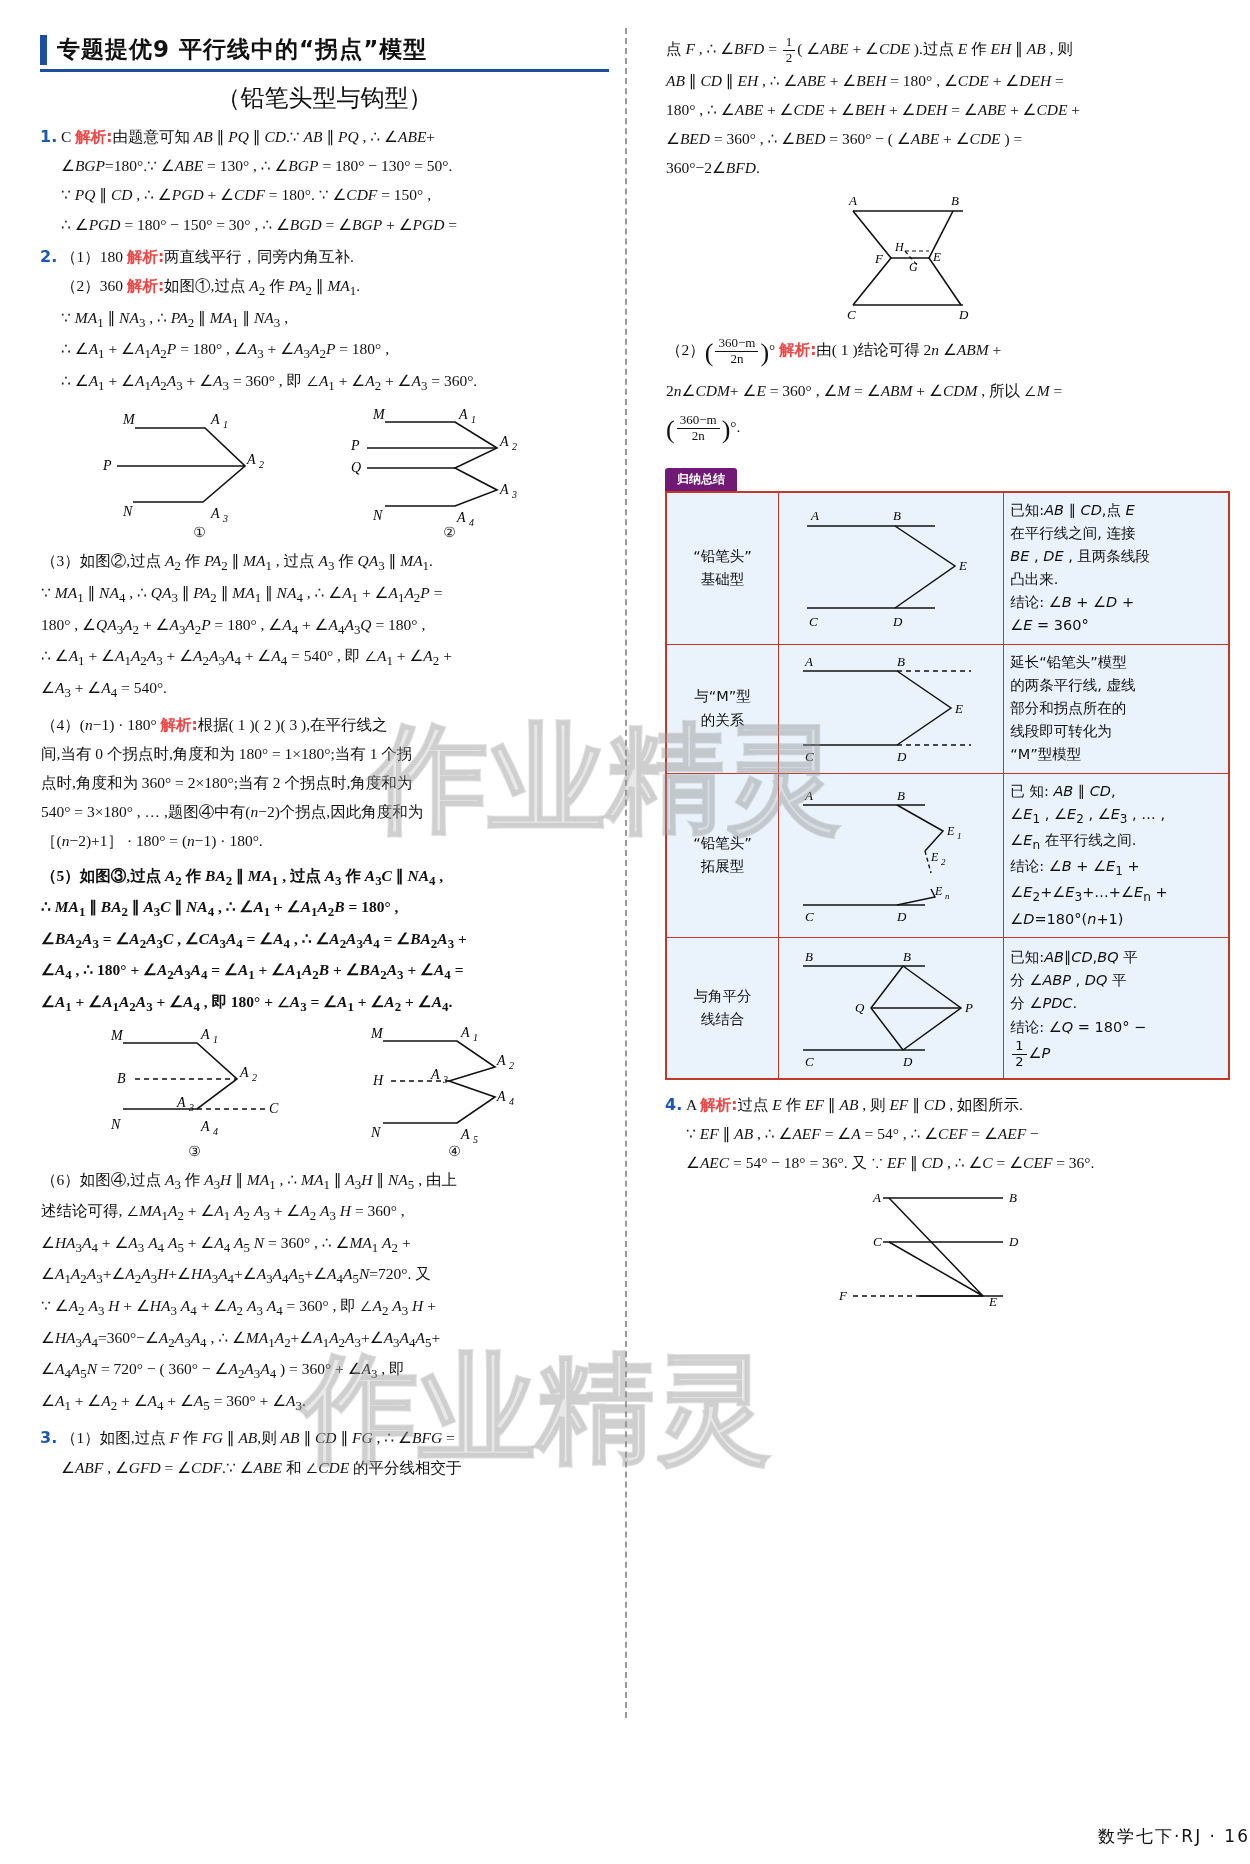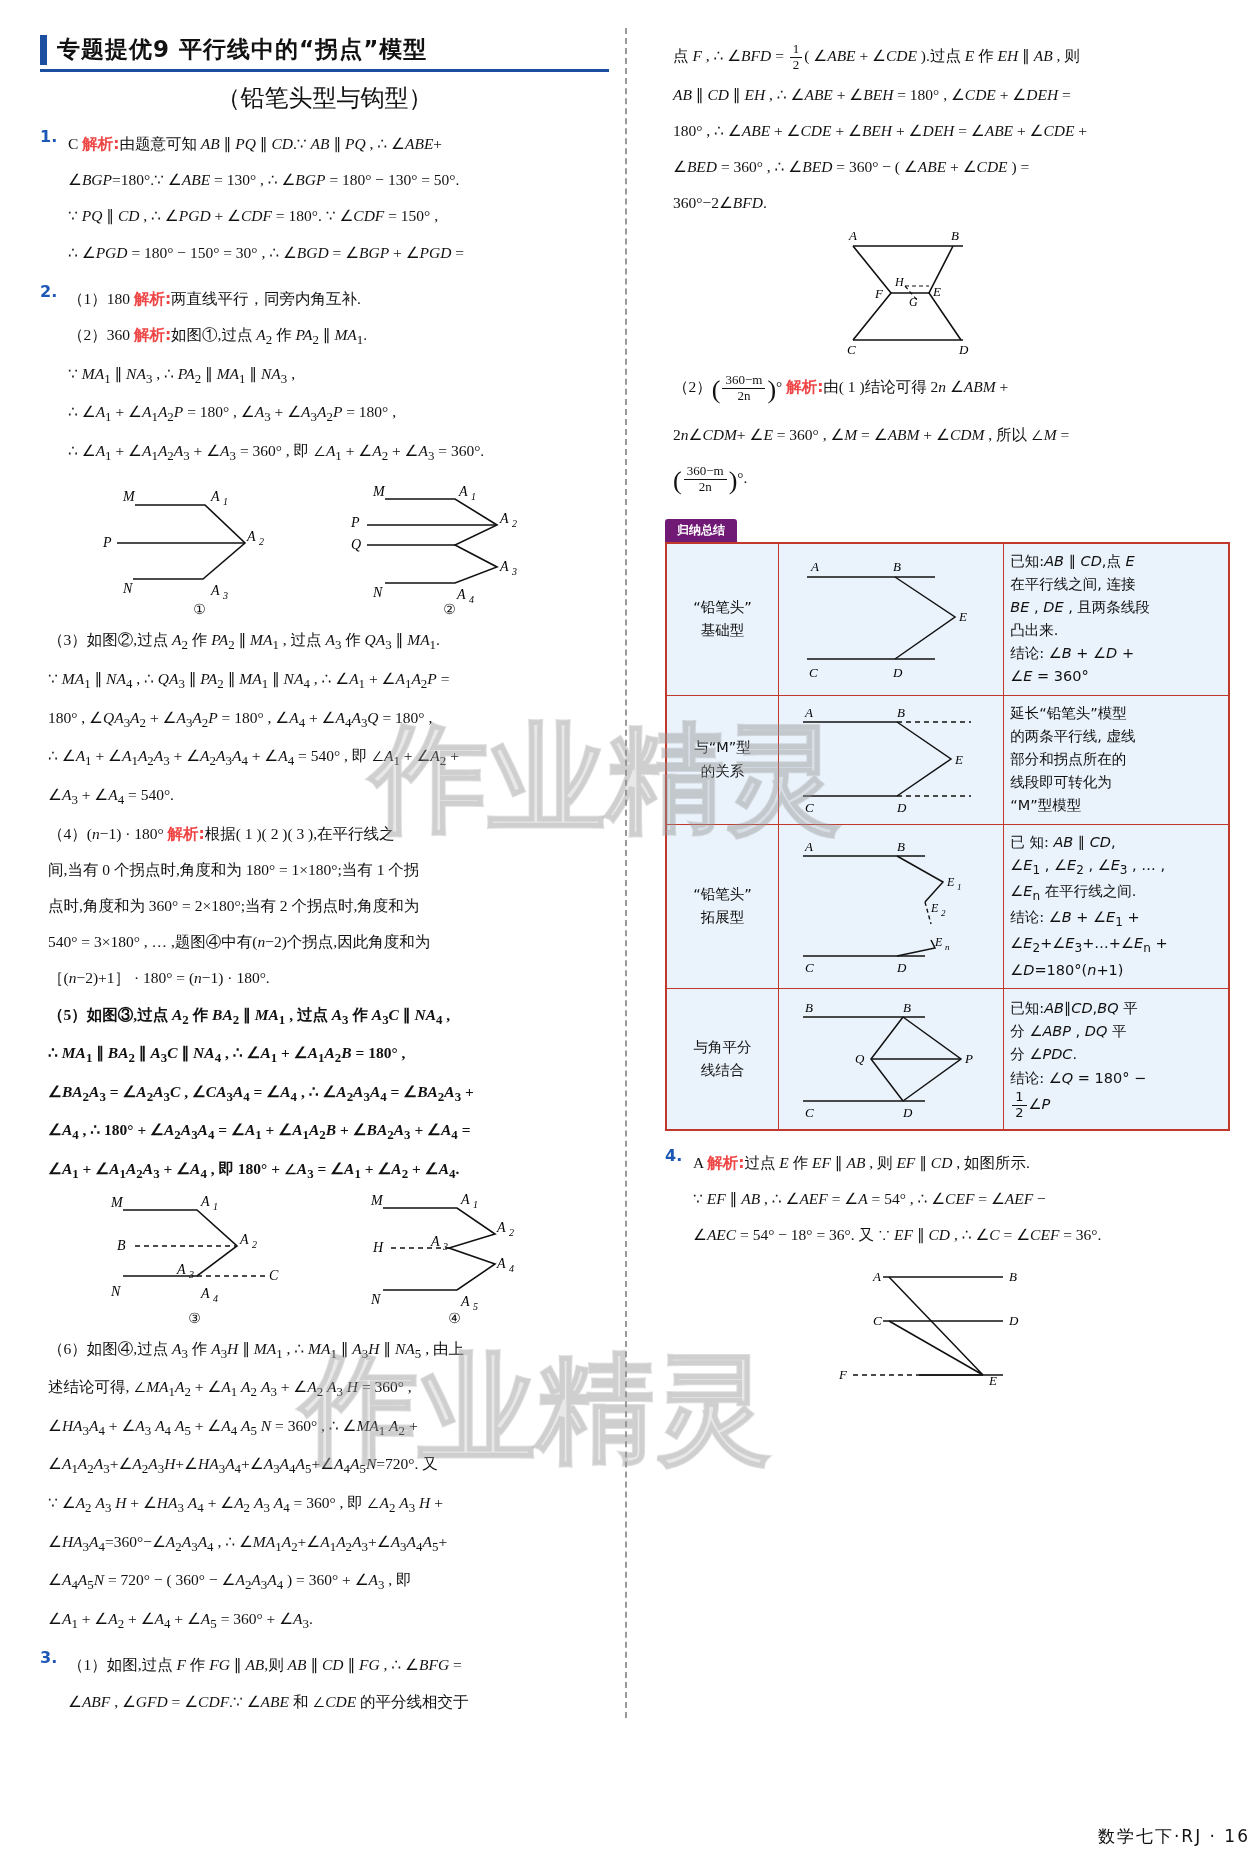--- a/index.html
+++ b/index.html
@@ -60,21 +60,21 @@
     line-height:1.82;
     margin-bottom:2px;
   }
   .num{
     color:#1c57b5;font-weight:bold;
     width:20px;flex:0 0 20px;
     font-family:"DejaVu Sans", sans-serif;
     font-size:16px;
   }
   .txt{flex:1;text-align:justify;}
-  p.line{margin:8px;}
+  p.line{margin:1px;}
   .para0{font-size:15.5px;line-height:1.82;text-align:justify;margin:0;}
   .jx{color:#ef4444;font-weight:bold;font-family:"DejaVu Sans", sans-serif;}
   .frac{
     display:inline-block;vertical-align:middle;
     text-align:center;font-size:13px;line-height:1.15;
     margin:0 2px;
   }
   .frac .top{border-bottom:1px solid #111;padding:0 3px;display:block;}
   .frac .bot{display:block;padding:0 3px;}
   .bigparen{font-size:26px;vertical-align:-6px;}

